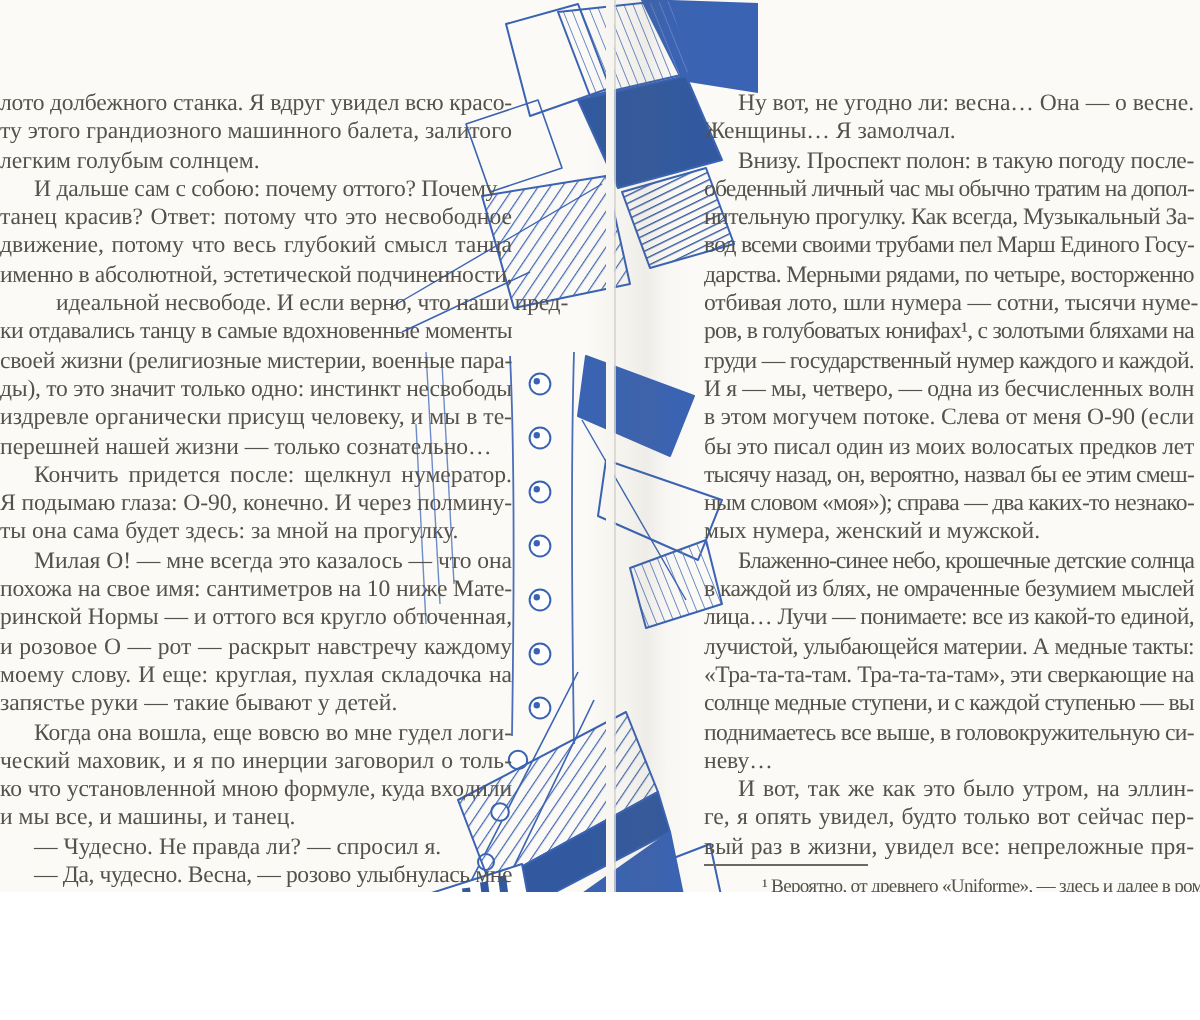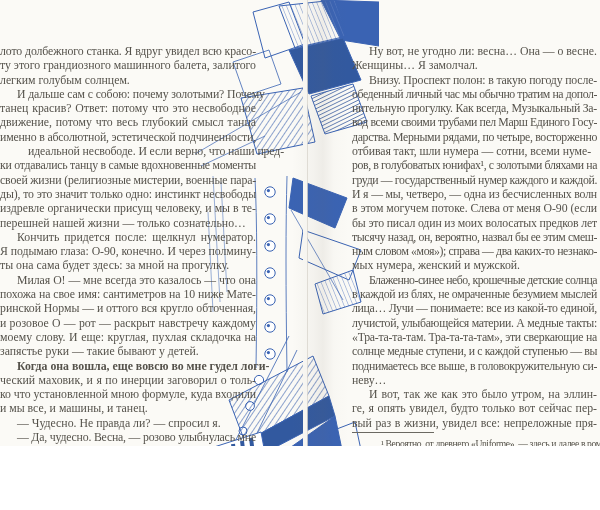--- a/index.html
+++ b/index.html
@@ -123,58 +123,58 @@
     <rect x="110" y="0" width="4" height="510" fill="#fbfaf6" stroke="none"></rect>
     <line x1="114.5" y1="0" x2="114.5" y2="510" stroke="#ddd9d2" stroke-width="0.8"></line>
   </svg>
 
   <div id="gutter-shade"></div>
 
   <div class="textcol" style="left:0;top:44px;width:256px;">
       <div class="ln"><span style="letter-spacing: -0.0924745px;">лото долбежного станка. Я вдруг увидел всю красо-</span></div>
       <div class="ln"><span style="letter-spacing: -0.00716146px;">ту этого грандиозного машинного балета, залитого</span></div>
       <div class="ln e"><span>легким голубым солнцем.</span></div>
-      <div class="ln i"><span style="letter-spacing: -0.128906px;">И дальше сам с собою: почему золотыми? Почему</span></div>
+      <div class="ln i"><span style="letter-spacing: -0.128906px;">И дальше сам с собою: почему оттого? Почему</span></div>
       <div class="ln" style="word-spacing: 0.888021px;"><span>танец красив? Ответ: потому что это несвободное</span></div>
       <div class="ln" style="word-spacing: 0.919271px;"><span>движение, потому что весь глубокий смысл танца</span></div>
       <div class="ln"><span style="letter-spacing: -0.180013px;">именно в абсолютной, эстетической подчиненности,</span></div>
       <div class="ln"><span style="letter-spacing: -0.121811px; padding-left: 28px;">идеальной несвободе. И если верно, что наши пред-</span></div>
       <div class="ln"><span style="letter-spacing: -0.248372px;">ки отдавались танцу в самые вдохновенные моменты</span></div>
       <div class="ln"><span style="letter-spacing: -0.152344px;">своей жизни (религиозные мистерии, военные пара-</span></div>
       <div class="ln"><span style="letter-spacing: -0.1175px;">ды), то это значит только одно: инстинкт несвободы</span></div>
       <div class="ln" style="word-spacing: 0.0803571px;"><span>издревле органически присущ человеку, и мы в те-</span></div>
       <div class="ln e"><span>перешней нашей жизни — только сознательно…</span></div>
       <div class="ln i" style="word-spacing: 2.05078px;"><span>Кончить придется после: щелкнул нумератор.</span></div>
       <div class="ln"><span style="letter-spacing: -0.0491536px;">Я подымаю глаза: О-90, конечно. И через полмину-</span></div>
       <div class="ln e"><span>ты она сама будет здесь: за мной на прогулку.</span></div>
       <div class="ln i"><span style="letter-spacing: -0.0291193px;">Милая О! — мне всегда это казалось — что она</span></div>
       <div class="ln"><span style="letter-spacing: -0.0563151px;">похожа на свое имя: сантиметров на 10 ниже Мате-</span></div>
       <div class="ln"><span style="letter-spacing: -0.0232713px;">ринской Нормы — и оттого вся кругло обточенная,</span></div>
       <div class="ln" style="word-spacing: 0.349609px;"><span>и розовое О — рот — раскрыт навстречу каждому</span></div>
       <div class="ln" style="word-spacing: 0.616071px;"><span>моему слову. И еще: круглая, пухлая складочка на</span></div>
       <div class="ln e"><span>запястье руки — такие бывают у детей.</span></div>
-      <div class="ln i"><span style="letter-spacing: -0.003125px; font-weight: bold;">Когда она вошла, еще вовсю во мне гудел логи-</span></div>
+      <div class="ln i"><span style="letter-spacing: -0.003125px;">Когда она вошла, еще вовсю во мне гудел логи-</span></div>
       <div class="ln" style="word-spacing: 0.5625px;"><span>ческий маховик, и я по инерции заговорил о толь-</span></div>
       <div class="ln"><span style="letter-spacing: -0.0541888px;">ко что установленной мною формуле, куда входили</span></div>
       <div class="ln e"><span>и мы все, и машины, и танец.</span></div>
       <div class="ln i e"><span>— Чудесно. Не правда ли? — спросил я.</span></div>
       <div class="ln i"><span style="letter-spacing: -0.198611px;">— Да, чудесно. Весна, — розово улыбнулась мне</span></div>
       <div class="ln e"><span>О-90.</span></div>
     </div>
   <div class="pagenum" style="left:189px;top:464px;">11</div>
 
   <div class="textcol" style="left:352px;top:44px;width:245px;">
       <div class="ln i"><span style="letter-spacing: -0.018532px;">Ну вот, не угодно ли: весна… Она — о весне.</span></div>
       <div class="ln e"><span>Женщины… Я замолчал.</span></div>
       <div class="ln i"><span style="letter-spacing: -0.164062px;">Внизу. Проспект полон: в такую погоду после-</span></div>
       <div class="ln"><span style="letter-spacing: -0.413231px;">обеденный личный час мы обычно тратим на допол-</span></div>
       <div class="ln"><span style="letter-spacing: -0.259973px;">нительную прогулку. Как всегда, Музыкальный За-</span></div>
       <div class="ln"><span style="letter-spacing: -0.389628px;">вод всеми своими трубами пел Марш Единого Госу-</span></div>
       <div class="ln"><span style="letter-spacing: -0.333444px;">дарства. Мерными рядами, по четыре, восторженно</span></div>
-      <div class="ln"><span style="letter-spacing: -0.0788043px;">отбивая такт, шли нумера — сотни, всеми нуме-</span></div>
+      <div class="ln"><span style="letter-spacing: -0.0788043px;">отбивая лото, шли нумера — сотни, тысячи нуме-</span></div>
       <div class="ln"><span style="letter-spacing: -0.382972px;">ров, в голубоватых юнифах¹, с золотыми бляхами на</span></div>
       <div class="ln"><span style="letter-spacing: -0.362035px;">груди — государственный нумер каждого и каждой.</span></div>
       <div class="ln"><span style="letter-spacing: -0.177989px;">И я — мы, четверо, — одна из бесчисленных волн</span></div>
       <div class="ln"><span style="letter-spacing: -0.0598404px;">в этом могучем потоке. Слева от меня О-90 (если</span></div>
       <div class="ln"><span style="letter-spacing: -0.153923px;">бы это писал один из моих волосатых предков лет</span></div>
       <div class="ln"><span style="letter-spacing: -0.39185px;">тысячу назад, он, вероятно, назвал бы ее этим смеш-</span></div>
       <div class="ln"><span style="letter-spacing: -0.383291px;">ным словом «моя»); справа — два каких-то незнако-</span></div>
       <div class="ln e"><span>мых нумера, женский и мужской.</span></div>
       <div class="ln i"><span style="letter-spacing: -0.504514px;">Блаженно-синее небо, крошечные детские солнца</span></div>
       <div class="ln"><span style="letter-spacing: -0.286237px;">в каждой из блях, не омраченные безумием мыслей</span></div>

